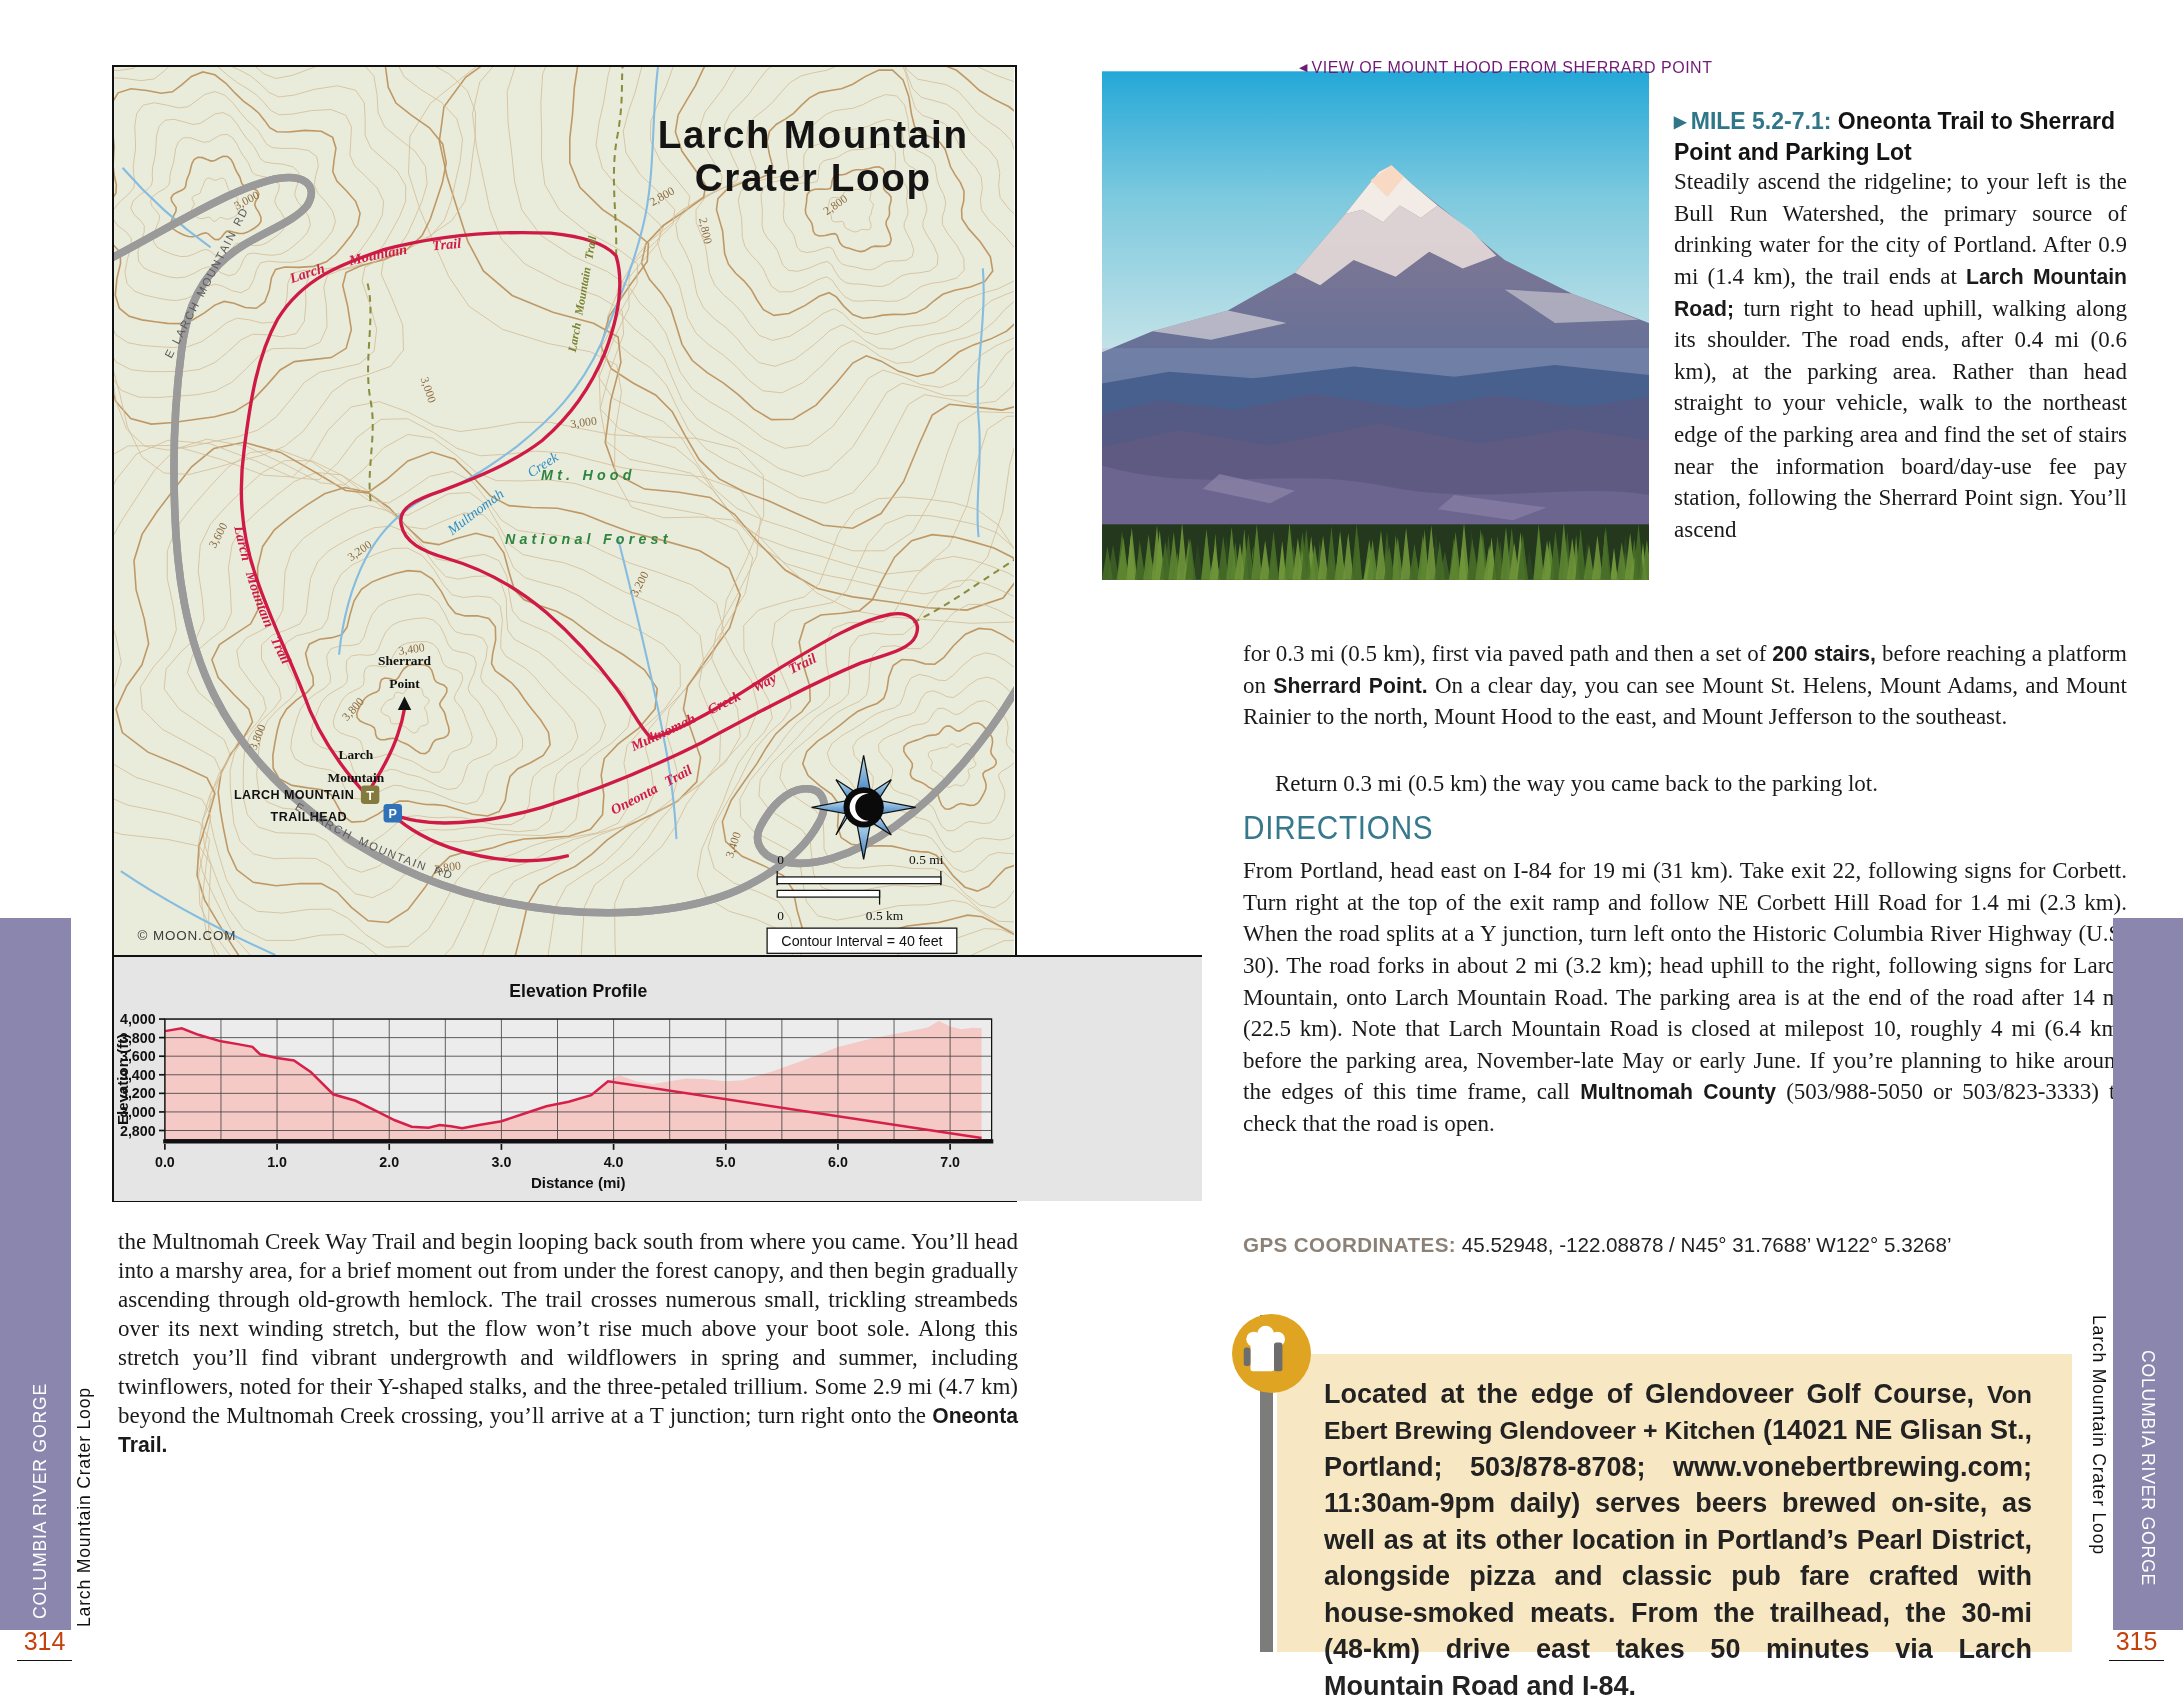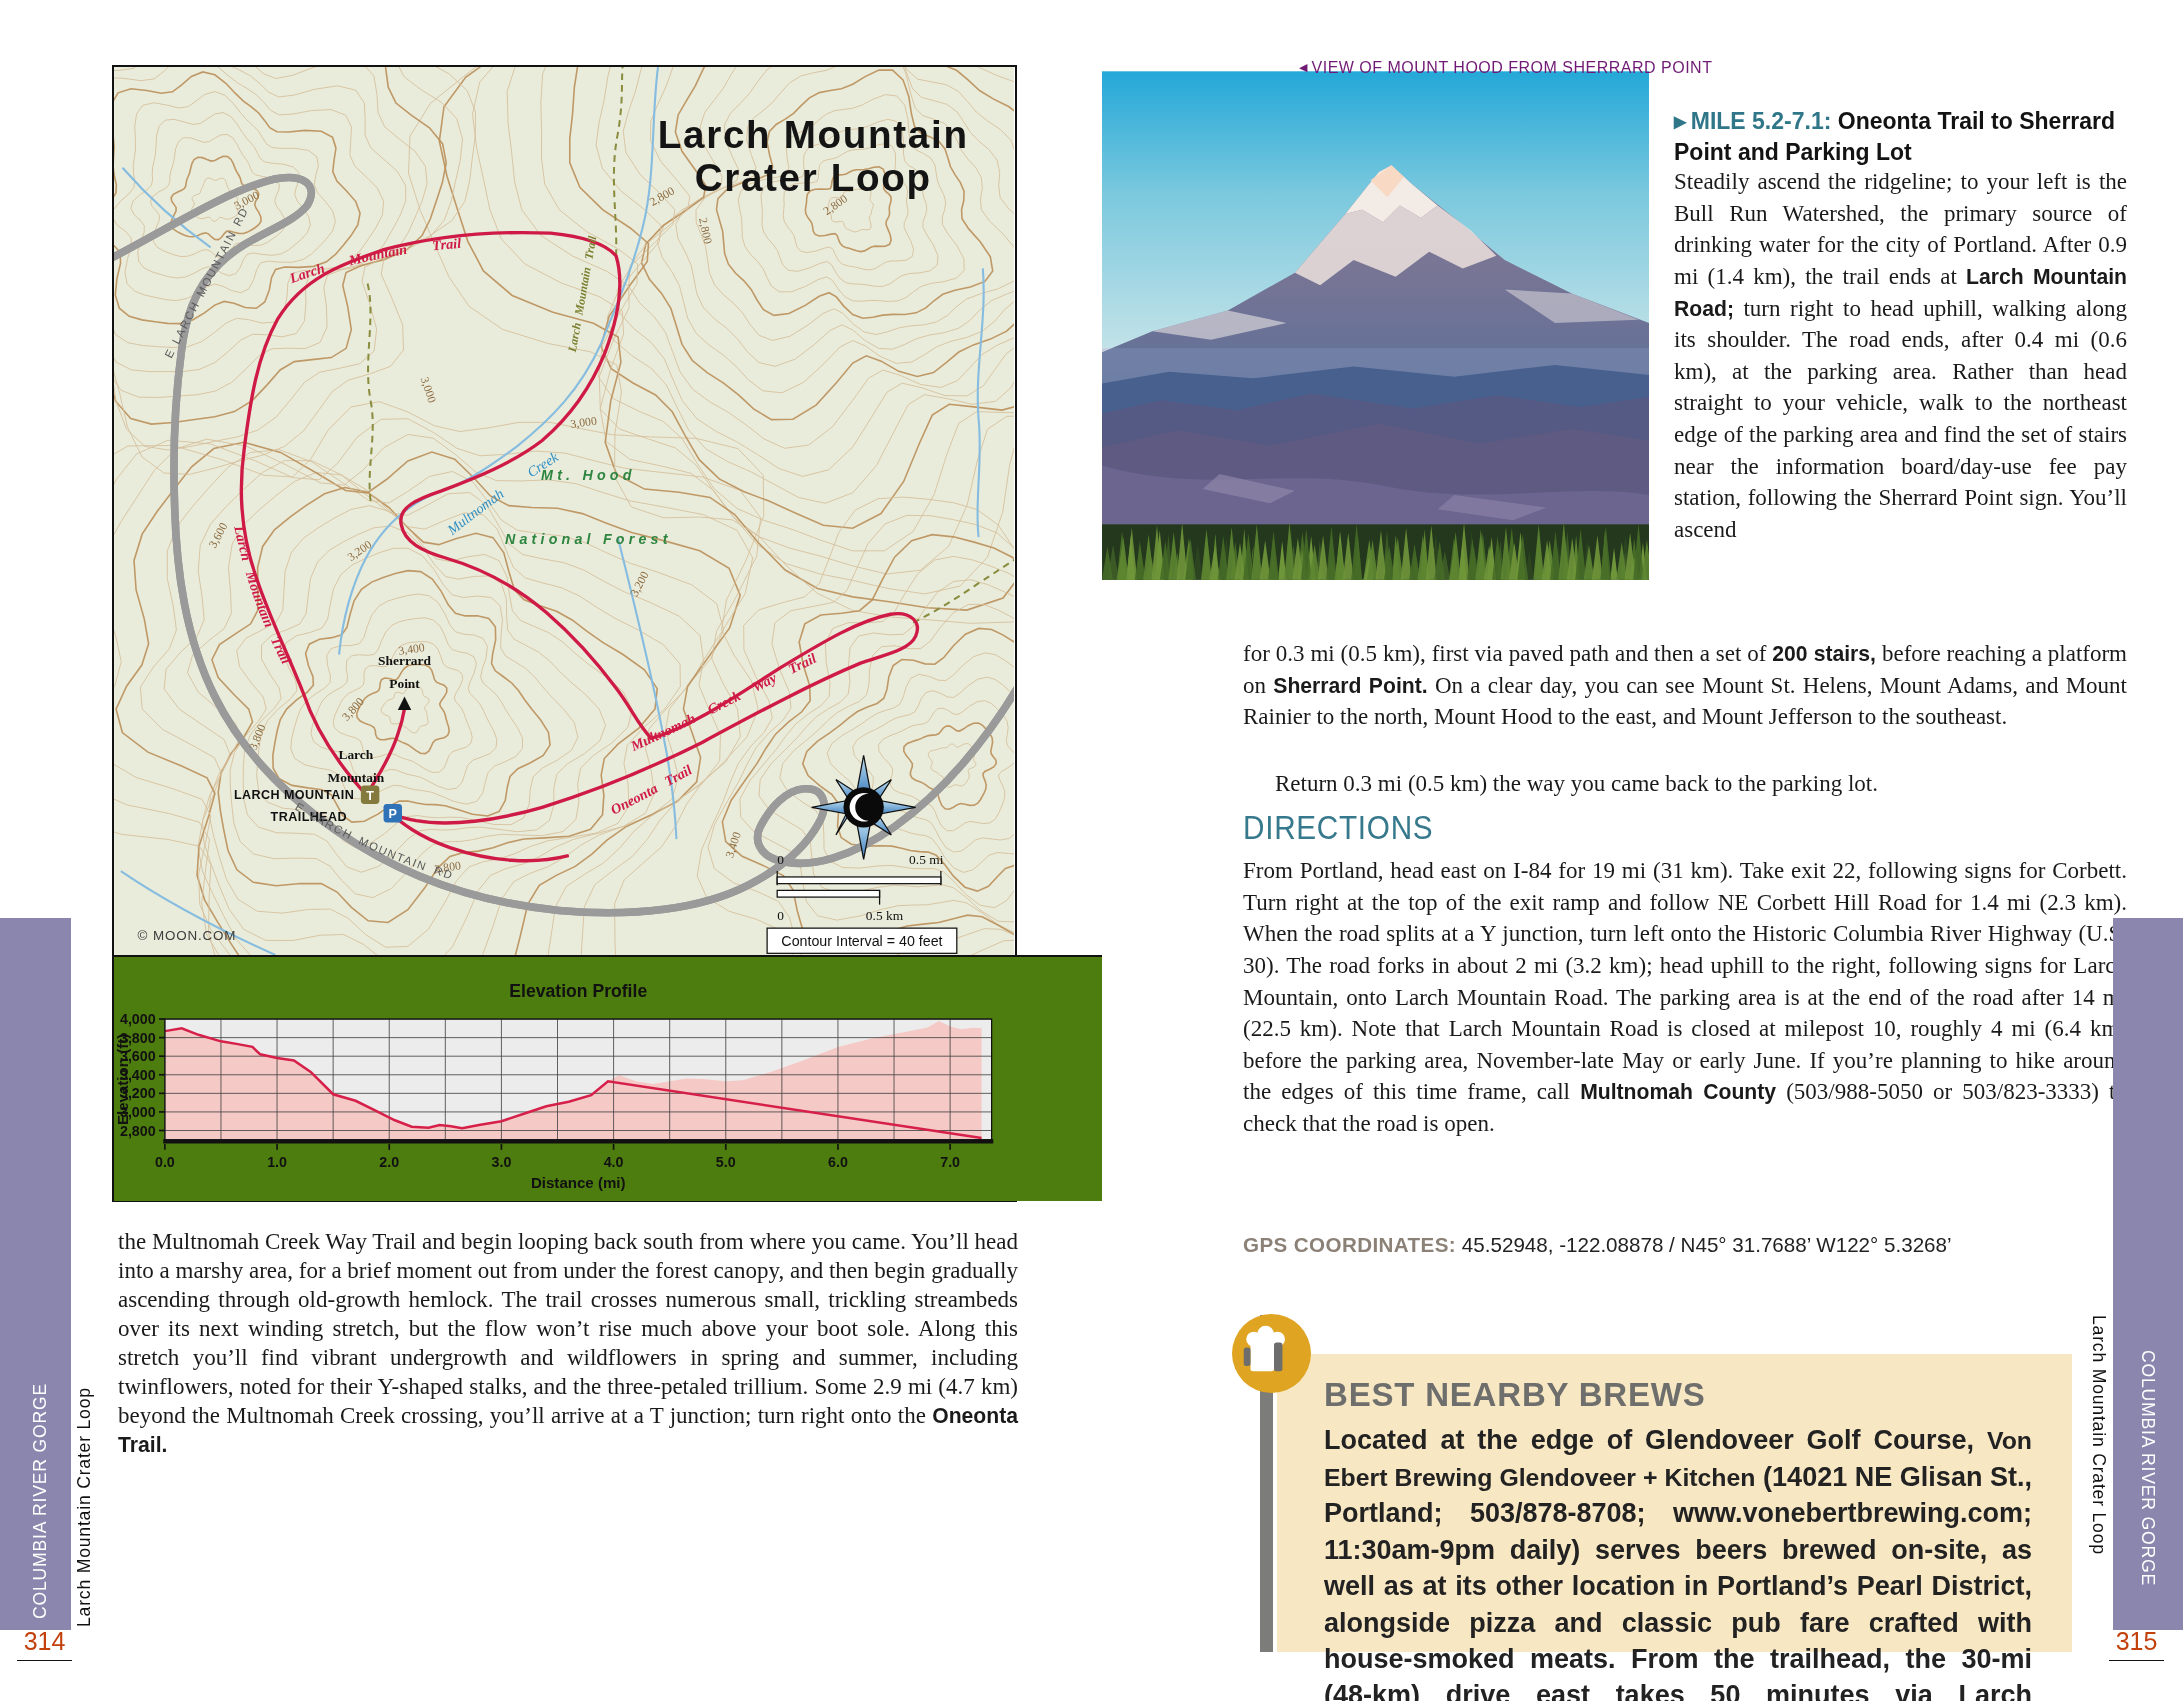--- a/index.html
+++ b/index.html
@@ -2,21 +2,21 @@
 <html style="font-size:13.4px"><head>
 <meta charset="utf-8">
 <style>
   html,body{margin:0;padding:0;}
   body{width:2183px;height:1701px;position:relative;background:#ffffff;font-family:"Liberation Serif",serif;color:#1a1a1a;overflow:hidden;}
   .abs{position:absolute;}
 
   
   .map-box{left:112px;top:65px;width:905px;height:1137px;border:2.5px solid #111;box-sizing:border-box;background:#fff;}
   .map-svg{display:block;width:900px;height:888px;}
-  .chart-wrap{border-top:2.5px solid #111;width:988px;height:244px;background:#4d7c0f;}
+  .chart-wrap{border-top:2.5px solid #111;width:1088px;height:244px;background:#e5e5e5;}
   .chart-svg{display:block;width:900px;height:244px;}
 
   
   text{font-family:"Liberation Serif",serif;}
   .ml-contour{font:14px "Liberation Serif",serif;fill:#8d6b40;}
   .ml-red{font:italic bold 17px "Liberation Serif",serif;fill:#cf1a45;}
   .ml-road{font:13.5px "Liberation Sans",sans-serif;fill:#5a5a5a;letter-spacing:2px;}
   .ml-creek{font:italic 17px "Liberation Serif",serif;fill:#2f8fc4;}
   .ml-green-trail{font:italic bold 14px "Liberation Serif",serif;fill:#7b8030;}
   .ml-forest{font:italic bold 17px "Liberation Sans",sans-serif;fill:#2e8540;letter-spacing:5px;}
@@ -541,21 +541,20 @@
 <div class="abs return-line">Return 0.3 mi (0.5 km) the way you came back to the parking lot.</div>
 
 <div class="abs dir-head">DIRECTIONS</div>
 
 <div class="abs dir-body rich"><span>From Portland, head east on I-84 for 19 mi (31 km). Take exit 22, following signs for Corbett. Turn right at the top of the exit ramp and follow NE Corbett Hill Road for 1.4 mi (2.3 km). When the road splits at a Y junction, turn left onto the Historic Columbia River Highway (U.S. 30). The road forks in about 2 mi (3.2 km); head uphill to the right, following signs for Larch Mountain, onto Larch Mountain Road. The parking area is at the end of the road after 14 mi (22.5 km). Note that Larch Mountain Road is closed at milepost 10, roughly 4 mi (6.4 km) before the parking area, November-late May or early June. If you’re planning to hike around the edges of this time frame, call </span><b>Multnomah County</b><span> (503/988-5050 or 503/823-3333) to check that the road is open.</span></div>
 
 <div class="abs gps-line"><span class="lab">GPS COORDINATES:</span><span> 45.52948, -122.08878 / N45° 31.7688’ W122° 5.3268’</span></div>
 
 <div class="abs brews-bar"></div>
 <div class="abs brews-box">
-  <div class="brews-head">BEST NEARBY BREWS</div>
   <div class="brews-text rich"><span>Located at the edge of Glendoveer Golf Course, </span><b>Von Ebert Brewing Glendoveer + Kitchen</b><span> (14021 NE Glisan St., Portland; 503/878-8708; www.vonebertbrewing.com; 11:30am-9pm daily) serves beers brewed on-site, as well as at its other location in Portland’s Pearl District, alongside pizza and classic pub fare crafted with house-smoked meats. From the trailhead, the 30-mi (48-km) drive east takes 50 minutes via Larch Mountain Road and I-84.</span></div>
 </div>
 <div class="abs brews-circle">
   <svg viewBox="0 0 94 94" width="79" height="79">
     <g>
       <circle cx="26" cy="30" r="9" fill="#fff"></circle>
       <circle cx="40" cy="24" r="10" fill="#fff"></circle>
       <circle cx="54" cy="30" r="9" fill="#fff"></circle>
       <rect x="22" y="32" width="28" height="36" rx="3" fill="#fff"></rect>
       <rect x="50" y="34" width="10" height="34" rx="3" fill="#6d6d6d"></rect>

